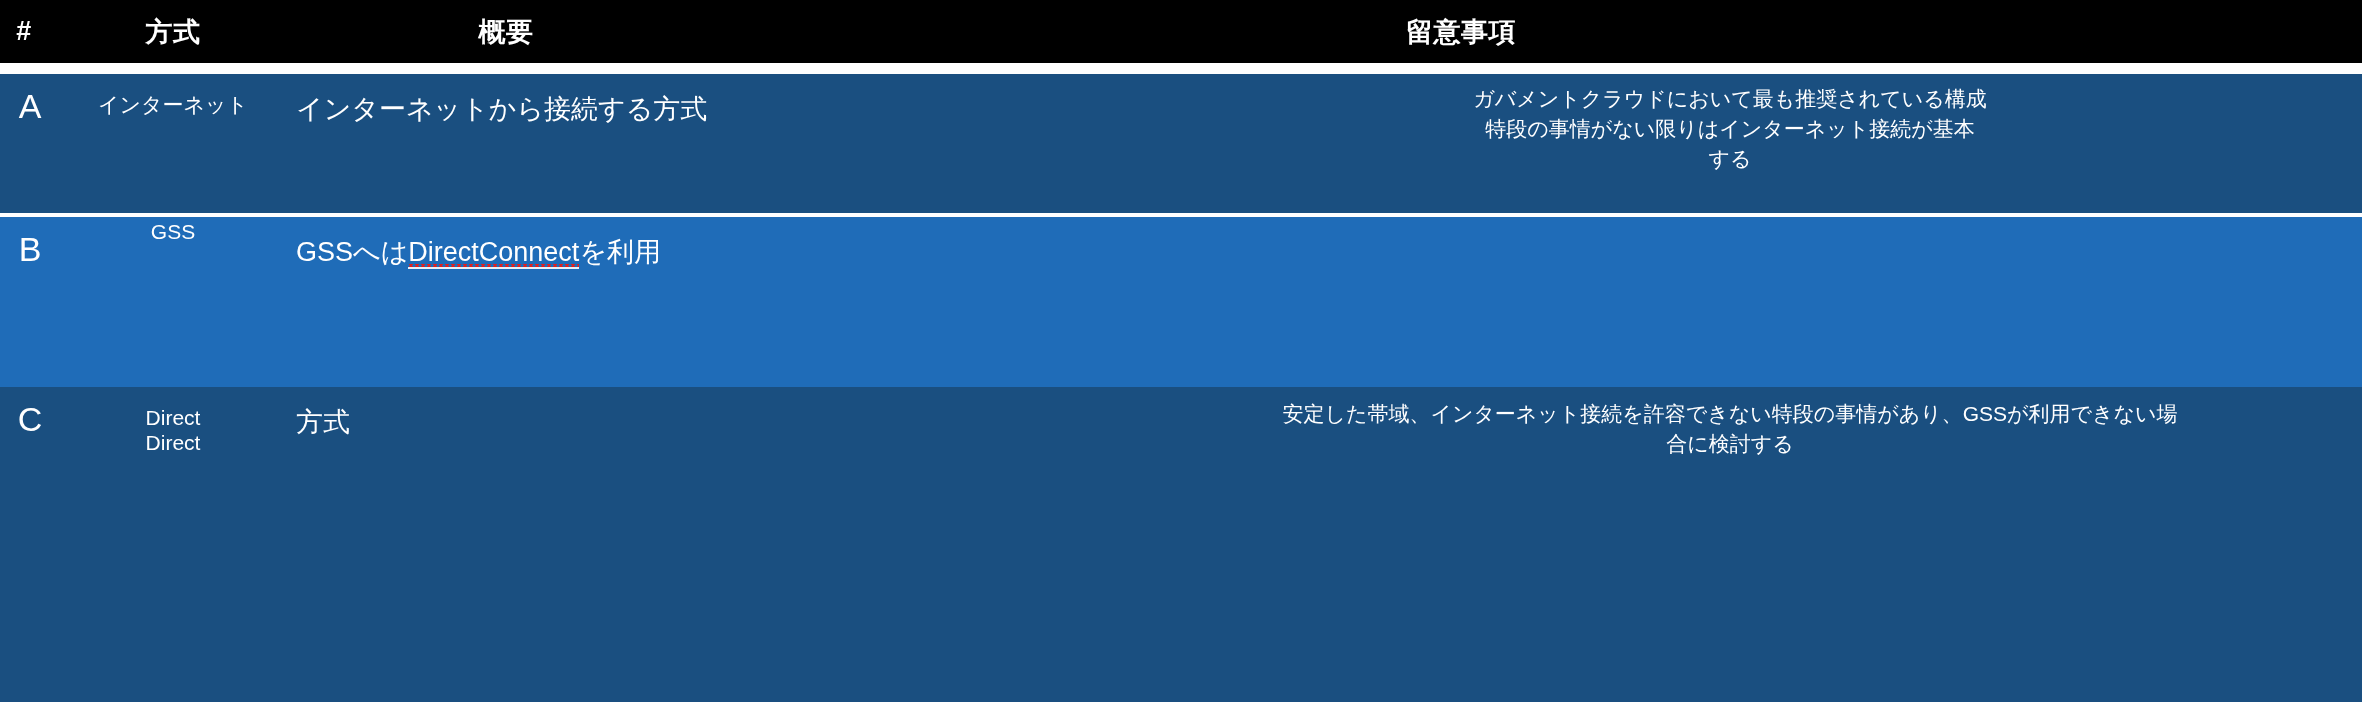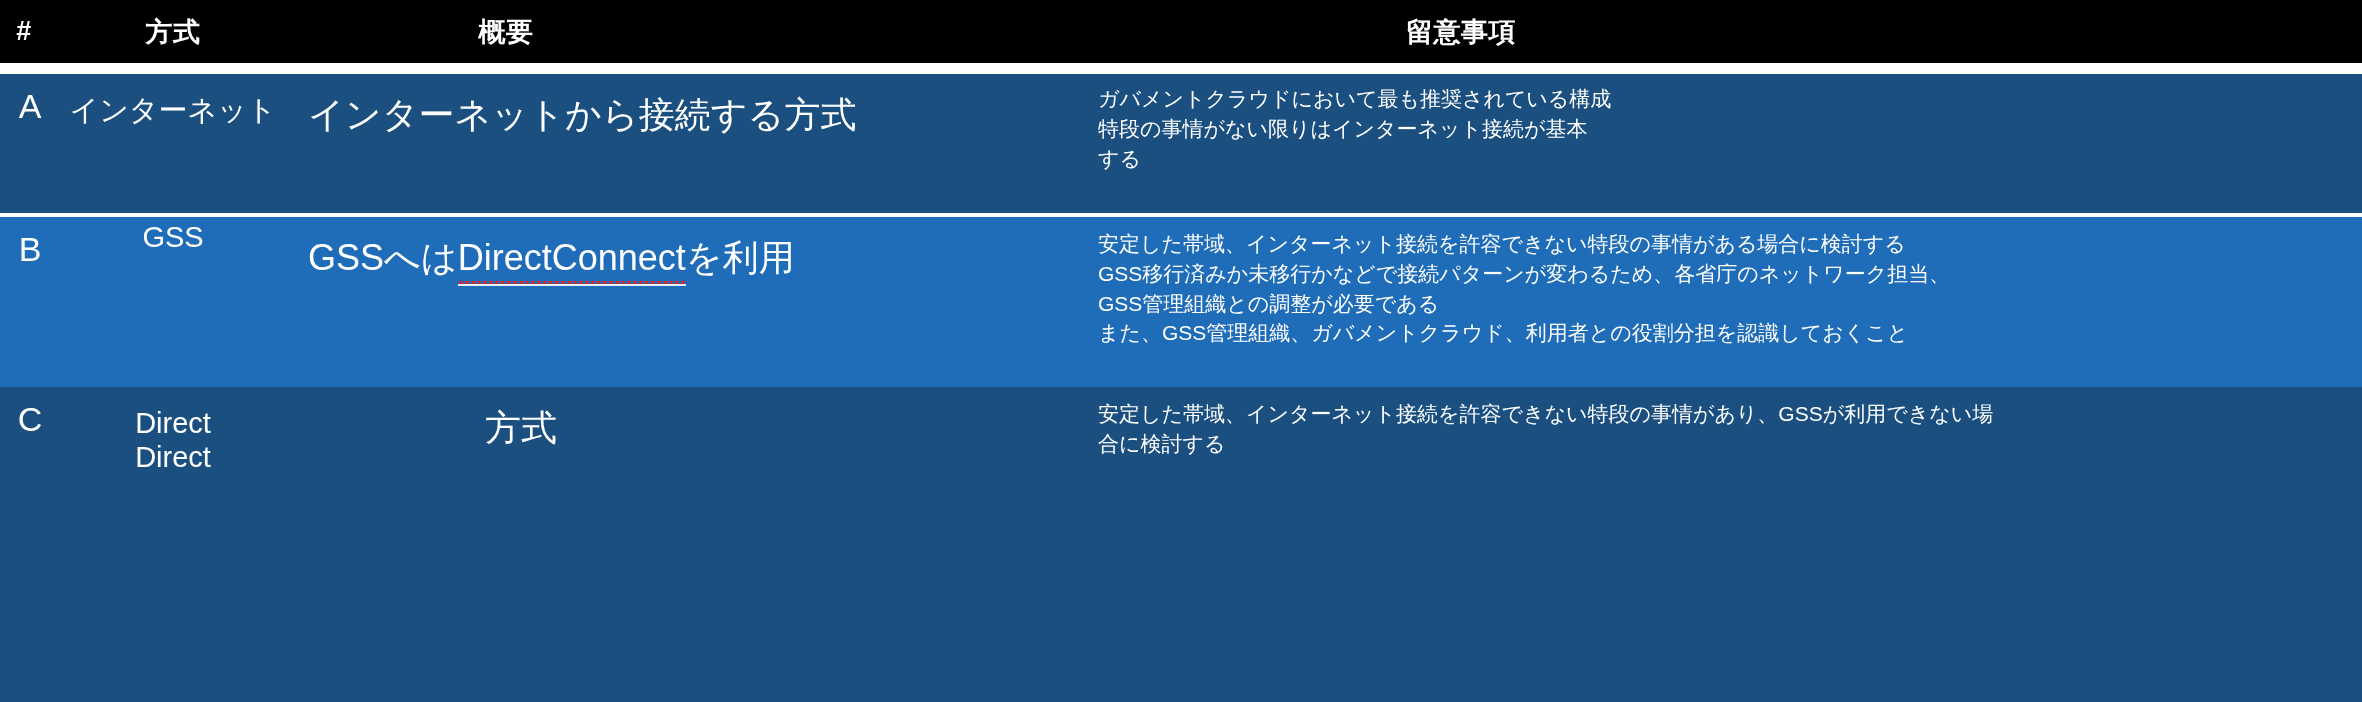--- a/index.html
+++ b/index.html
@@ -85,34 +85,34 @@
     left: 0px;
     width: 60px;
     text-align: center;
     font-size: 34px;
     line-height: 1.18;
   }
   .cell-way {
     left: 60px;
     width: 226px;
     text-align: center;
-    font-size: 29px;
+    font-size: 21px;
     line-height: 1.18;
   }
   .cell-sum {
-    left: 308px;
+    left: 296px;
     width: 426px;
-    text-align: center;
-    font-size: 36px;
+    text-align: left;
+    font-size: 27px;
     line-height: 1.2;
   }
   .cell-note {
     left: 1098px;
     width: 1264px;
-    text-align: left;
+    text-align: center;
     font-size: 21px;
     line-height: 1.42;
   }
 
   
   .row-a .cell-num  { top: 12px; }
   .row-a .cell-way  { top: 19px; }
   .row-a .cell-sum  { top: 19px; }
   .row-a .cell-note { top: 10px; }
 
@@ -132,21 +132,21 @@
   
   .spell {
     position: relative;
     text-decoration: none;
     background-repeat: repeat-x;
     background-position: 0 100%;
     background-size: 6px 3px;
     background-image:
       linear-gradient(45deg, transparent 40%, #e02020 40%, #e02020 60%, transparent 60%),
       linear-gradient(-45deg, transparent 40%, #e02020 40%, #e02020 60%, transparent 60%);
-    padding-bottom: 6px;
+    padding-bottom: 0;
     border-bottom: 2px solid rgba(255,255,255,0.9);
   }
 </style>
 </head>
 <body>
 
 <div class="slide">
 
   <div class="table-header" style="background: rgb(0, 0, 0);">
     <div class="hdr-cell hdr-num">#</div>
@@ -169,26 +169,20 @@
     </div>
   </div>
   <div class="thinline" style="top:213px;"></div>
 
   <div class="row row-b" style="background: rgb(31, 108, 184);">
     <div class="cell cell-num">B</div>
     <div class="cell cell-way">GSS</div>
     <div class="cell cell-sum">
       <span class="line"><span>GSSへは</span><span class="spell">DirectConnect</span><span>を利用</span></span>
     </div>
-    <div class="cell cell-note">
-      <span class="note-line">安定した帯域、インターネット接続を許容できない特段の事情がある場合に検討する</span>
-      <span class="note-line">GSS移行済みか未移行かなどで接続パターンが変わるため、各省庁のネットワーク担当、</span>
-      <span class="note-line">GSS管理組織との調整が必要である</span>
-      <span class="note-line">また、GSS管理組織、ガバメントクラウド、利用者との役割分担を認識しておくこと</span>
-    </div>
   </div>
   <div class="thinline" style="top:387px;height:2px;"></div>
 
   <div class="row row-c" style="background: rgb(26, 79, 128);">
     <div class="cell cell-num">C</div>
     <div class="cell cell-way">
       <span class="line">Direct</span>
       <span class="line">Direct</span>
     </div>
     <div class="cell cell-sum">

